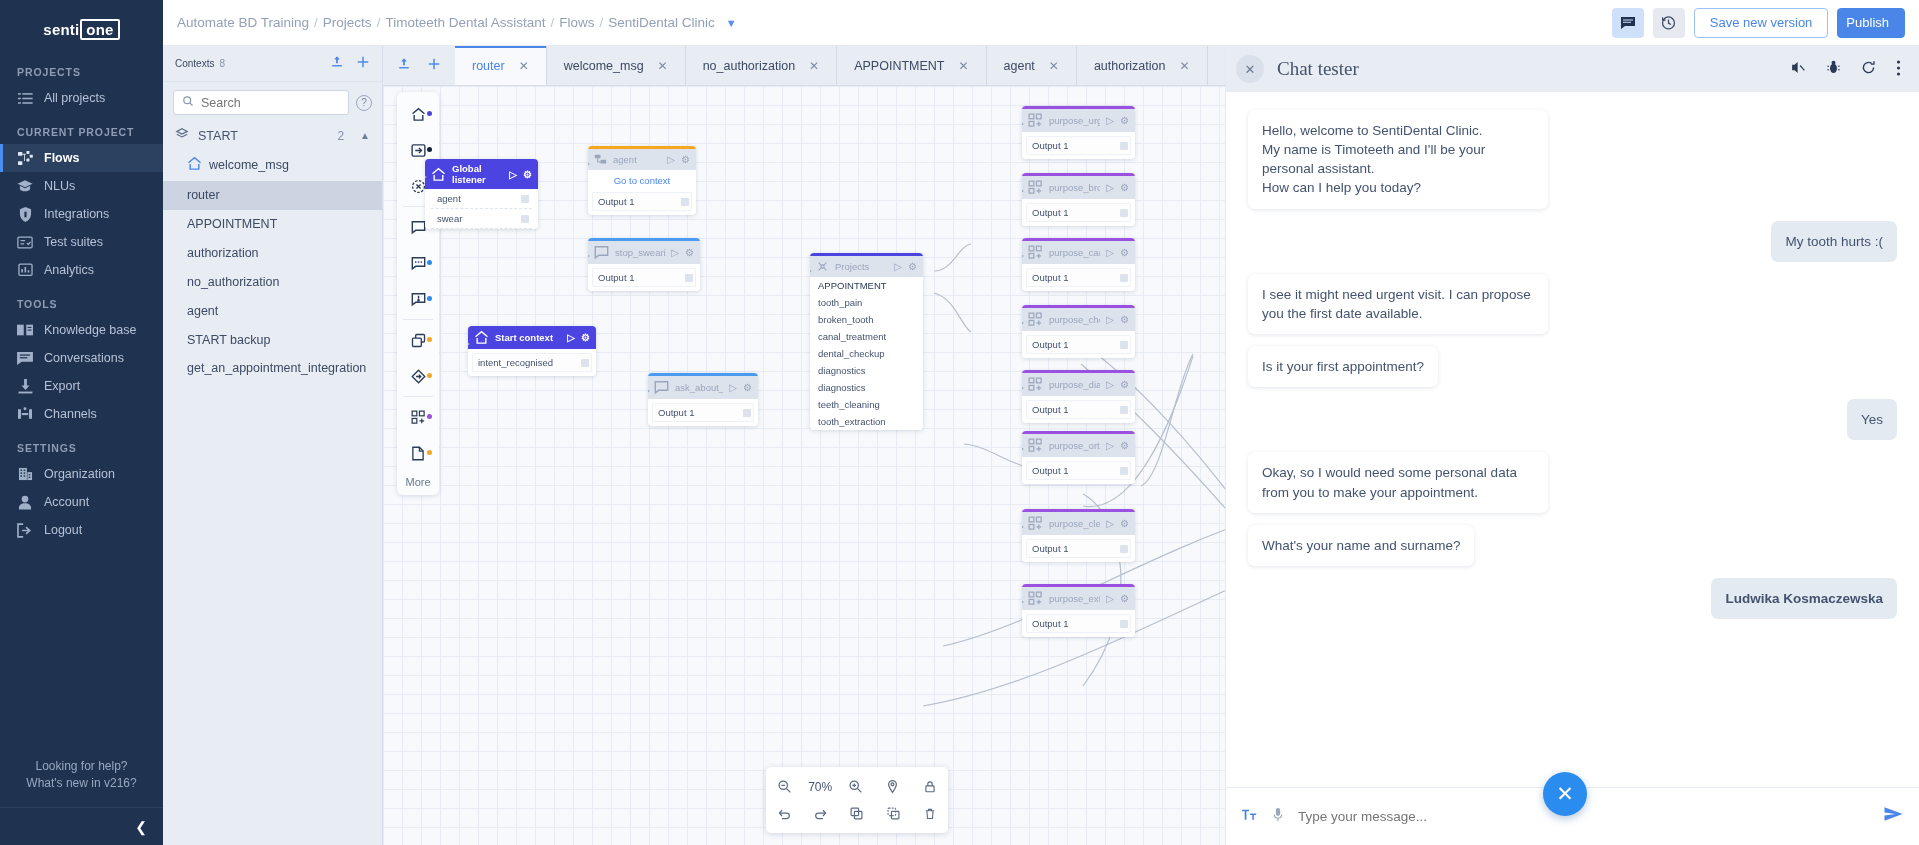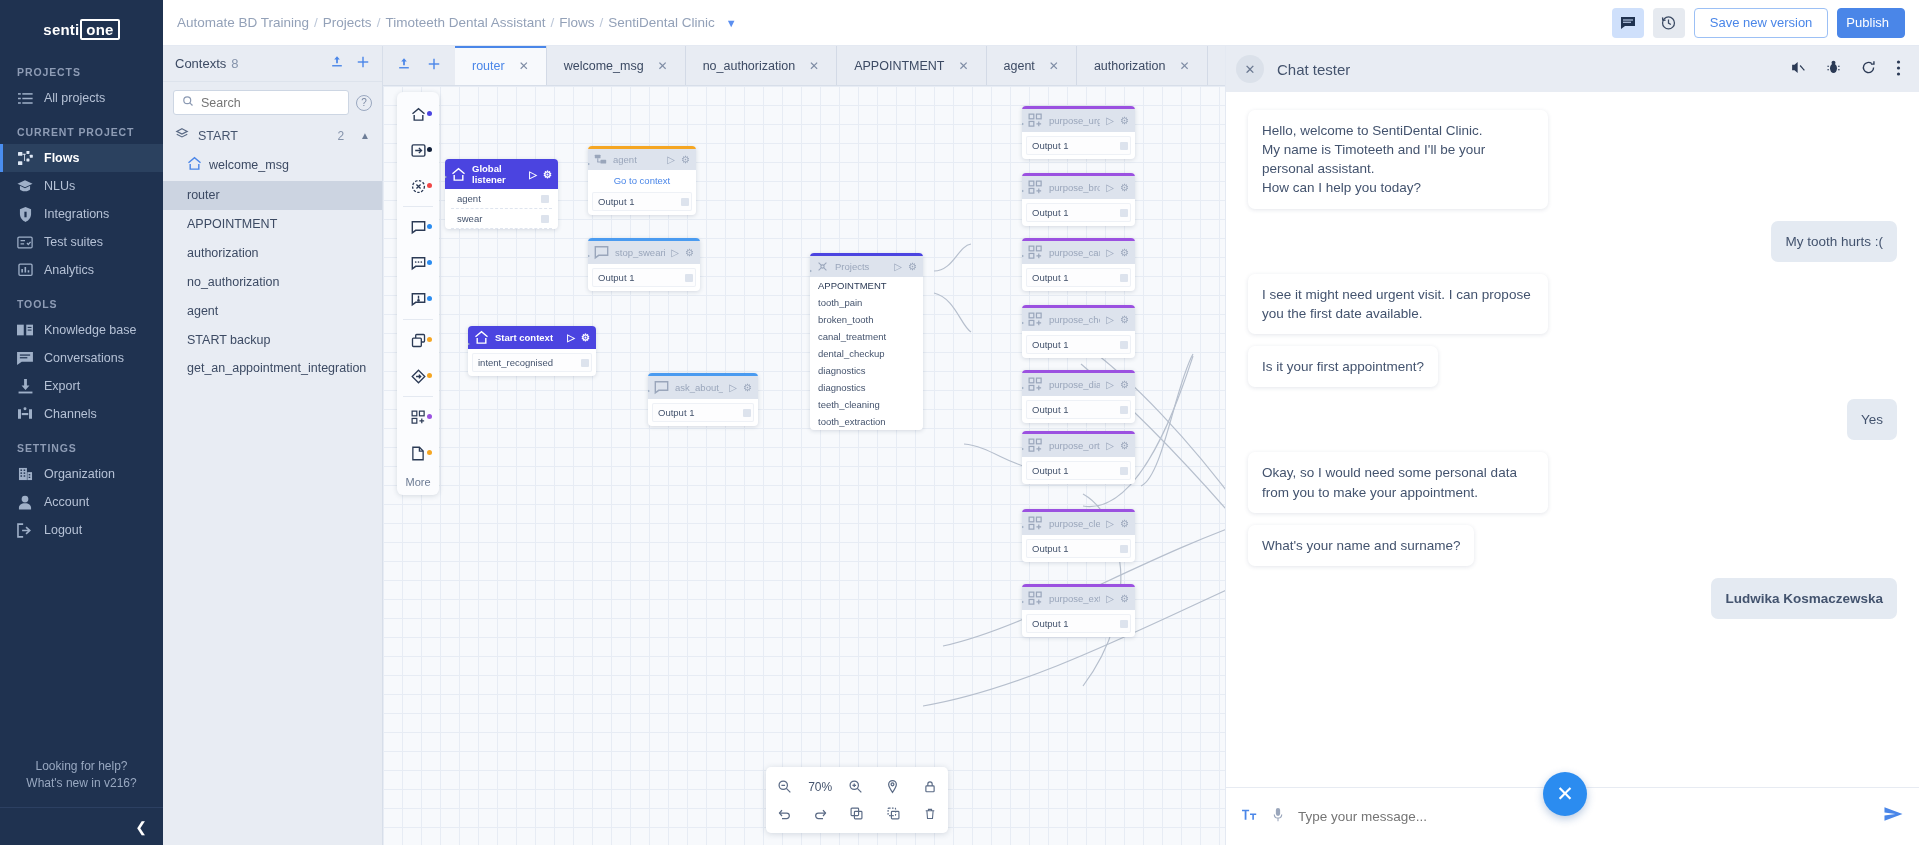--- a/index.html
+++ b/index.html
@@ -33,21 +33,21 @@
   .icon-btn.accent { background:#cfe0fb; color:#1f3250; }
   .icon-btn.grey { background:#e6eaf0; color:#3b4a63; }
   .btn { height:30px; border-radius:4px; padding:0 15px; display:flex; align-items:center; font-size:13px; cursor:pointer; }
   .btn-outline { border:1px solid #9cc0f5; color:#4a86e8; background:#fff; }
   .btn-primary { background:#4a86e8; color:#fff; border:1px solid #4a86e8;padding-left:8px; }
 
   .body-row { flex:1; display:flex; min-height:0; }
 
   
   .contexts { width:220px; flex:0 0 220px; background:#e8ecf3; border-right:1px solid #d7dee9; display:flex; flex-direction:column; }
-  .ctx-head { height:36px; display:flex; align-items:center; padding:0 12px; font-size:13px; color:#3c4a63; border-bottom:1px solid #dde3ec; }
+  .ctx-head { height:36px; display:flex; align-items:center; padding:0 12px; font-size:10px; color:#3c4a63; border-bottom:1px solid #dde3ec; }
   .ctx-head .cnt { color:#8593ab; margin-left:5px; }
   .ctx-head .acts { margin-left:auto; display:flex; gap:12px; color:#4a86e8; font-size:14px; }
   .ctx-search-row { display:flex; align-items:center; gap:7px; padding:8px 10px 6px; }
   .ctx-search { flex:1; height:25px; background:#fff; border:1px solid #cdd6e3; border-radius:3px; display:flex; align-items:center; gap:7px; padding:0 8px; }
   .ctx-search input { border:0; outline:0; font-size:12.5px; font-family:inherit; color:#55637c; width:100%; background:transparent; }
   .help-circle { width:16px; height:16px; border-radius:50%; border:1.3px solid #9aa8c0; color:#7c8aa4; font-size:10px; display:flex; align-items:center; justify-content:center; cursor:pointer; }
   .ctx-start { display:flex; align-items:center; gap:9px; padding:6px 12px; font-size:12.5px; color:#44536d; }
   .ctx-start .num { margin-left:auto; color:#8593ab; font-size:12px; }
   .ctx-start .chev { color:#6d7d97; font-size:10px; margin-left:7px; }
   .ctx-item { padding:6px 12px 6px 24px; font-size:12.5px; color:#3c4a63; cursor:pointer; display:flex; align-items:center; gap:7px; line-height:1.35; }
@@ -100,21 +100,21 @@
   .zb-row { display:flex; align-items:center; justify-content:space-around; height:27px; color:#5a6a85; font-size:13px; }
   .zb-row .lvl { font-size:12px; color:#44536d; }
   .zb-item { cursor:pointer; width:26px; display:flex; align-items:center; justify-content:center; }
 
   .fab { position:absolute; left:1160px; bottom:29px; width:44px; height:44px; border-radius:50%; background:#2b8cf0; color:#fff; display:flex; align-items:center; justify-content:center; font-size:21px; box-shadow:0 3px 9px rgba(40,90,160,.33); cursor:pointer; z-index:5; }
 
   
   .chat { width:694px; flex:0 0 694px; background:#fff; display:flex; flex-direction:column; border-left:1px solid #e4e9f2; position:absolute; right:0; top:46px; bottom:0; }
   .chat-head { height:46px; background:#e8ecf3; display:flex; align-items:center; padding:0 18px 0 10px; gap:13px; }
   .chat-close { width:28px; height:28px; border-radius:50%; background:#dbe1ea; color:#6a7891; display:flex; align-items:center; justify-content:center; font-size:13px; cursor:pointer; }
-  .chat-title { font-size:15px; color:#44536d; }
+  .chat-title { font-size:19px; color:#44536d;font-family:Liberation Serif, serif; }
   .chat-head-acts { margin-left:auto; display:flex; align-items:center; gap:19px; color:#2b3a55; font-size:15px; }
   .chat-body { flex:1; overflow:hidden; padding:18px 22px 10px; display:flex; flex-direction:column; gap:12px; }
   .msg { max-width:300px; padding:11px 14px; border-radius:7px; font-size:13.5px; line-height:1.42; color:#43536e; }
   .msg.bot { background:#fff; box-shadow:0 1px 4px rgba(45,65,100,.13); align-self:flex-start; }
   .msg.user { background:#e4eaf2; align-self:flex-end; text-align:right; }
   .chat-input { height:58px; border-top:1px solid #e7ebf2; display:flex; align-items:center; padding:0 16px; gap:14px; }
   .ci-ic { color:#4a86e8; font-size:15px; cursor:pointer; }
   .ci-ic.grey { color:#9aa6bb; }
   .ci-field { flex:1; display:flex; align-items:center; }
   .ci-field input { border:0; outline:0; width:100%; font-size:13.5px; color:#8a98b0; font-family:inherit; }
@@ -564,21 +564,21 @@
                   <svg width="14" height="15" viewBox="0 0 15 16" fill="none" stroke="currentColor" stroke-width="1.4">
                     <path d="M2 1.3h7l4 4v9.4H2z"></path>
                     <path d="M9 1.3v4.2h4"></path>
                   </svg>
                 </span>
                 <span class="pal-dot" style="background:#f5a623"></span>
               </div>
               <div class="pal-more">More</div>
             </div>
           <div id="nodes">
-              <div class="node blue" style="left: 62px; top: 73px; width: 113px;">
+              <div class="node blue" style="left: 42px; top: 73px; width: 113px;">
                 <div class="hd">
                   <span style="display:flex;align-items:center">
                     <svg width="15" height="15" viewBox="0 0 16 16" fill="none" stroke="currentColor" stroke-width="1.5">
                       <path d="M1.6 7.2L8 1.8l6.4 5.4"></path>
                       <path d="M3.4 8.4v5.6h9.2V8.4"></path>
                     </svg>
                   </span>
                   <span class="nm">Global listener</span>
                   <span class="ctrl">
                     <span>▷</span>

